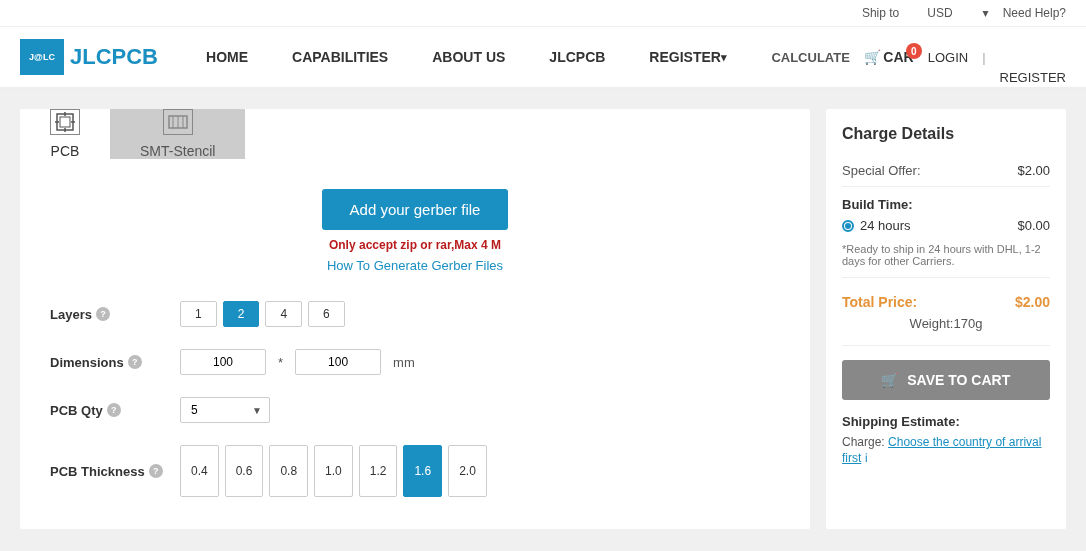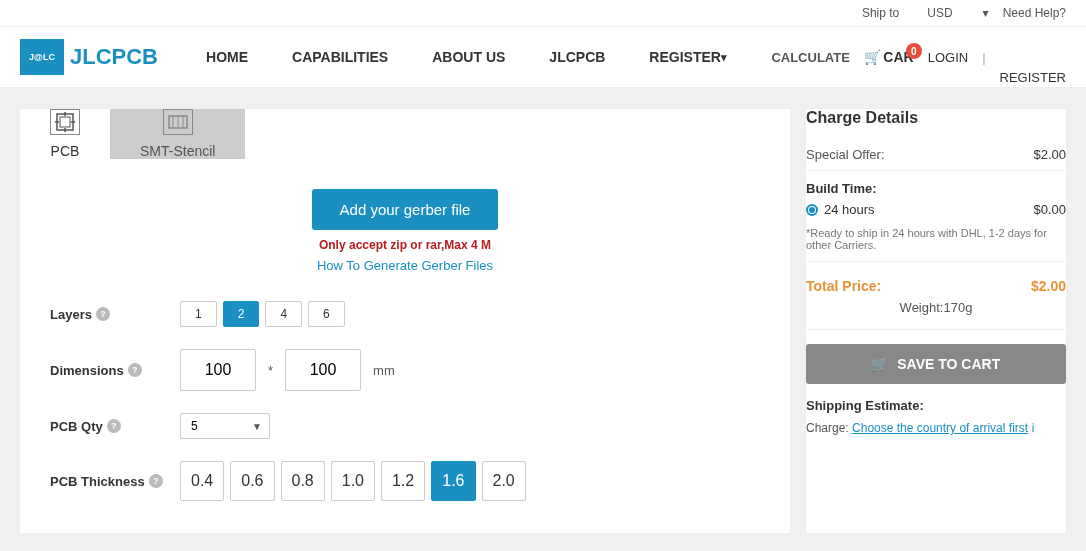--- a/index.html
+++ b/index.html
@@ -145,53 +145,53 @@
     }
     .option-values { display: flex; gap: 6px; align-items: center; flex-wrap: wrap; }
     .option-btn {
       padding: 5px 14px; border: 1px solid #ccc; background: #fff;
       font-size: 12px; cursor: pointer; border-radius: 2px; color: #333;
     }
     .option-btn.selected {
       background: #1a8fc1; color: #fff; border-color: #1a8fc1;
     }
     .option-input {
-      width: 76px; padding: 11px 8px; border: 1px solid #ccc;
-      font-size: 16px; text-align: center; border-radius: 2px;
+      width: 86px; padding: 5px 8px; border: 1px solid #ccc;
+      font-size: 12px; text-align: center; border-radius: 2px;
     }
     .option-multiply { margin: 0 6px; color: #555; }
     .option-unit { margin-left: 6px; color: #555; }
 
     
     .option-select-wrapper {
       position: relative; display: inline-flex; align-items: center;
     }
     .option-select {
       appearance: none; padding: 5px 28px 5px 10px;
       border: 1px solid #ccc; background: #fff; font-size: 12px;
       border-radius: 2px; cursor: pointer; width: 90px;
     }
     .select-arrow {
       position: absolute; right: 8px; pointer-events: none;
       font-size: 10px; color: #555;
     }
 
     
     .thickness-btn {
-      padding: 10px 10px; border: 1px solid #ccc; background: #fff;
-      font-size: 16px; cursor: pointer; border-radius: 2px; color: #333;
+      padding: 18px 10px; border: 1px solid #ccc; background: #fff;
+      font-size: 12px; cursor: pointer; border-radius: 2px; color: #333;
     }
     .thickness-btn.selected {
       background: #1a8fc1; color: #fff; border-color: #1a8fc1;
     }
 
     
     .right-panel {
-      width: 260px; background: #fff; border-radius: 2px;
-      flex-shrink: 0;
+      width: 240px; background: #fff; border-radius: 2px;
+      padding: 16px; flex-shrink: 0;
     }
     .charge-title { font-size: 16px; font-weight: bold; color: #333; margin-bottom: 12px; }
     .charge-row {
       display: flex; justify-content: space-between; align-items: center;
       padding: 8px 0; border-bottom: 1px solid #eee; font-size: 13px;
     }
     .charge-row:last-of-type { border-bottom: none; }
     .charge-label { color: #555; }
     .charge-value { color: #333; font-weight: 500; }
     .build-time-label { font-weight: bold; color: #333; font-size: 13px; }

